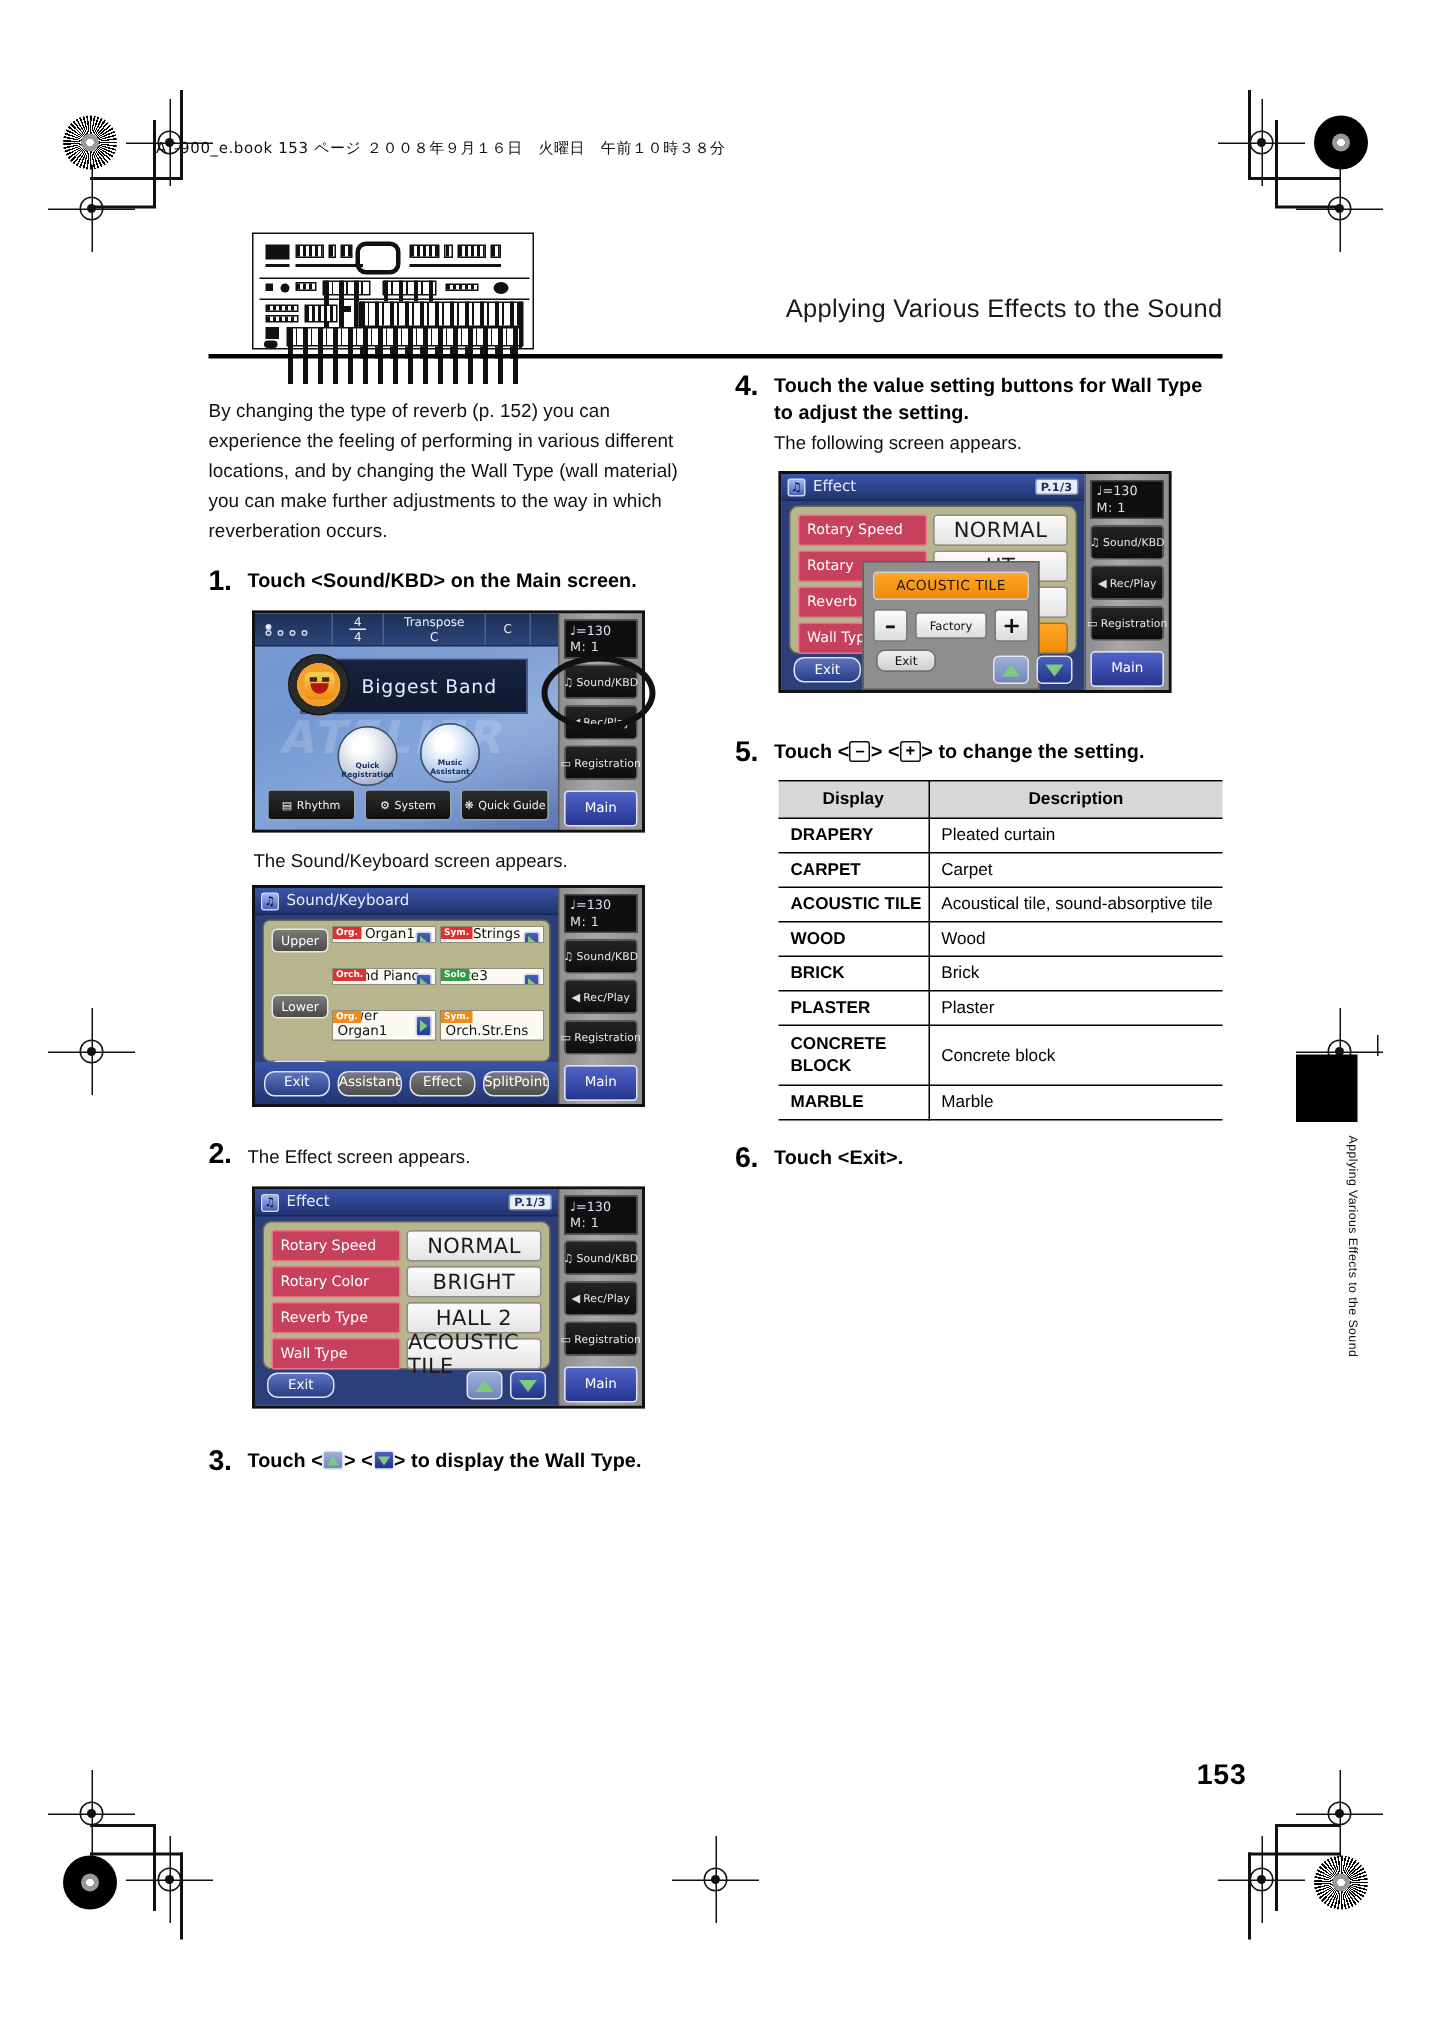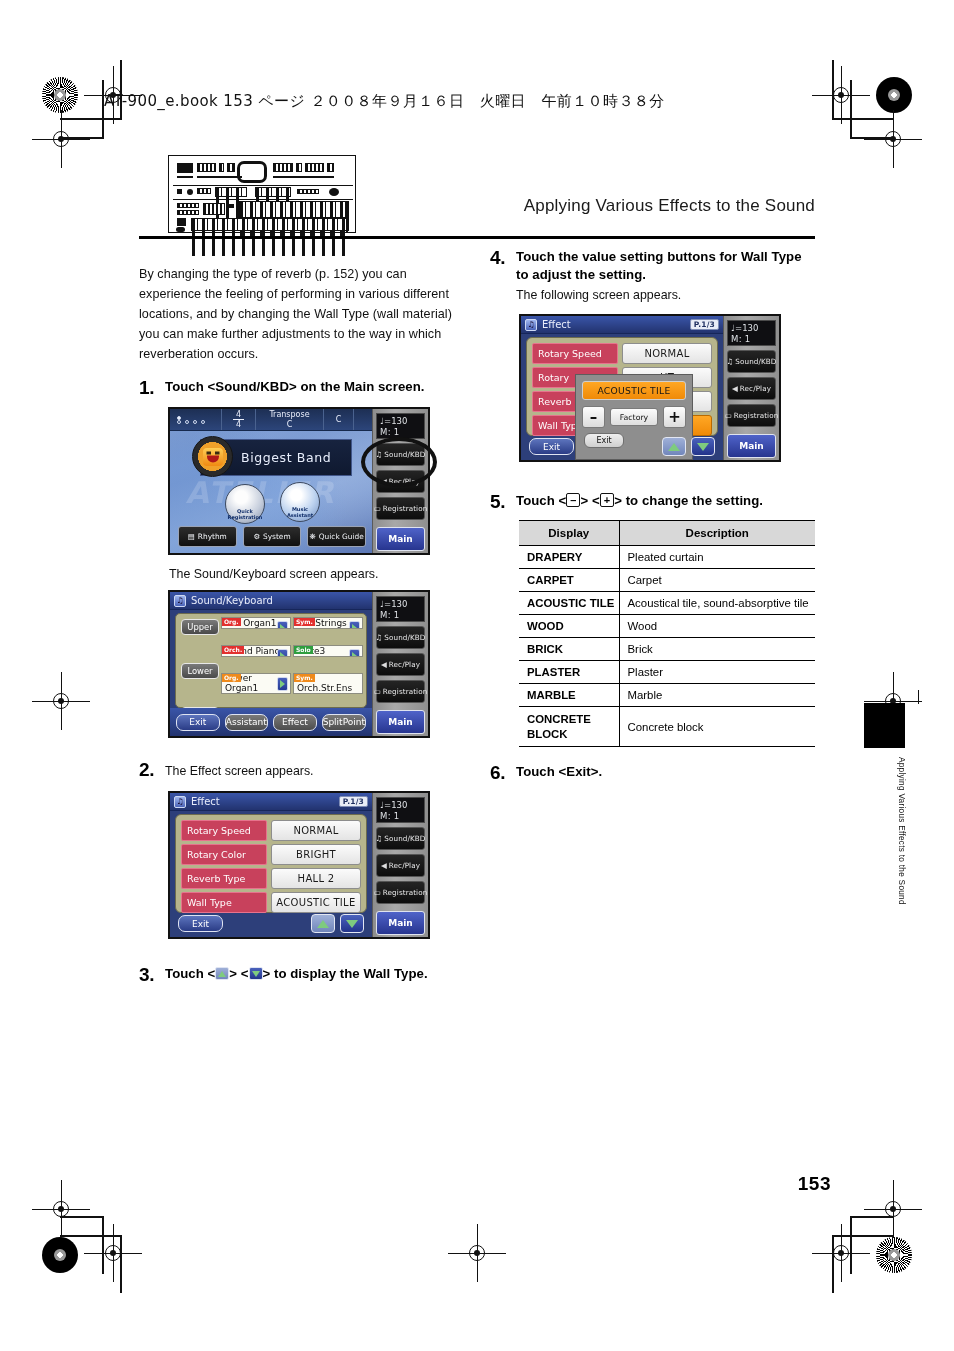--- a/index.html
+++ b/index.html
@@ -44,21 +44,21 @@
     width:12px; height:12px; border-radius:50%;
     background: radial-gradient(circle,#fff 0 30%, #999 31% 100%);
   }
 
   .crop { position:absolute; background:#111; }
 
   
   .slug {
     position:absolute; left:104px; top:92px;
     font-family:"DejaVu Sans", sans-serif;
-    font-size:15px; letter-spacing:.4px; color:#111; white-space:nowrap;
+    font-size:10px; letter-spacing:.4px; color:#111; white-space:nowrap;
   }
 
   
   .hdr-organ { position:absolute; left:168px; top:155px; width:188px; height:78px; }
   .hdr-title {
     position:absolute; right:139px; top:196px;
     font-size:17px; color:#1a1a1a; letter-spacing:.2px;
     font-family:"Liberation Sans", sans-serif;
   }
   .hdr-rule {
@@ -119,21 +119,21 @@
     border:1px solid #555; border-radius:3px;
     color:#e9e9ea; font-size:7.2px;
     display:flex; align-items:center; justify-content:center; gap:2px;
     letter-spacing:.1px;
   }
   .side-btn .gi { font-size:7.5px; opacity:.95; }
   .side-main {
     height:24px; margin-top:7px;
     background:linear-gradient(180deg,#4f63c9,#27358f);
     border:1px solid #dfe3ef; border-radius:3px;
-    color:#fff; font-size:9px; font-weight:bold;
+    color:#fff; font-size:9px; font-weight:normal;
     display:flex; align-items:center; justify-content:center;
   }
 
   
   .mainscr {
     position:absolute; inset:0;
     background:
       radial-gradient(ellipse at 22% 70%, rgba(120,160,220,.55) 0 34%, rgba(0,0,0,0) 60%),
       radial-gradient(ellipse at 80% 30%, rgba(150,180,230,.40) 0 30%, rgba(0,0,0,0) 62%),
       linear-gradient(160deg,#7e9fd4 0%, #6d8cc6 35%, #8fa9d6 62%, #5b77b5 100%);
@@ -258,21 +258,21 @@
   
   .fx-row { display:flex; gap:4px; margin-bottom:3px; height:21px; }
   .fx-label {
     width:86px; flex:0 0 86px; background:#c8415c; border:1px solid #e7738d;
     color:#fff; font-size:9.5px; display:flex; align-items:center; padding-left:5px;
     border-radius:2px;
   }
   .fx-value {
     flex:1 1 auto; background:linear-gradient(180deg,#fbfbfb,#e4e4e4);
     border:1px solid #8d8d8d; border-radius:3px;
-    color:#1a1a1a; font-size:10px;
+    color:#1a1a1a; font-size:14px;
     display:flex; align-items:center; justify-content:center; letter-spacing:.3px;
   }
   .fx-value.sel { background:linear-gradient(180deg,#ffa724,#f08a08); border-color:#b96a00; color:#1b1b1b; }
 
   
   .popup {
     position:absolute; left:48px; top:36px; width:118px; height:86px;
     background:#8e8e8e; border:1px solid #5d5d5d;
   }
   .popup-val {
@@ -960,26 +960,26 @@
       </tr>
       <tr>
         <td class="c1">BRICK</td>
         <td>Brick</td>
       </tr>
       <tr>
         <td class="c1">PLASTER</td>
         <td>Plaster</td>
       </tr>
       <tr>
+        <td class="c1" style="line-height:1.25;">CONCRETE BLOCK</td>
+        <td>Concrete block</td>
+      </tr>
+      <tr>
         <td class="c1">MARBLE</td>
         <td>Marble</td>
-      </tr>
-      <tr>
-        <td class="c1" style="line-height:1.25;">CONCRETE BLOCK</td>
-        <td>Concrete block</td>
       </tr>
     </tbody>
   </table>
 
   <div class="step" style="margin-top:16px;">
     <div class="step-num">6.</div>
     <div class="step-body">
       <div class="step-title">Touch &lt;Exit&gt;.</div>
     </div>
   </div>

